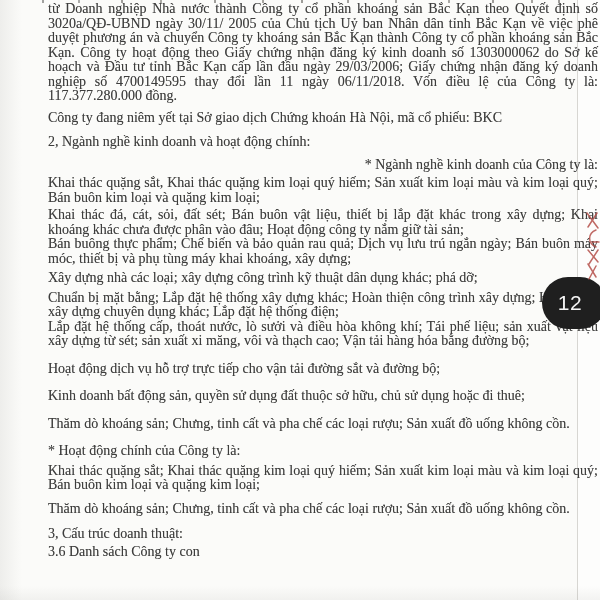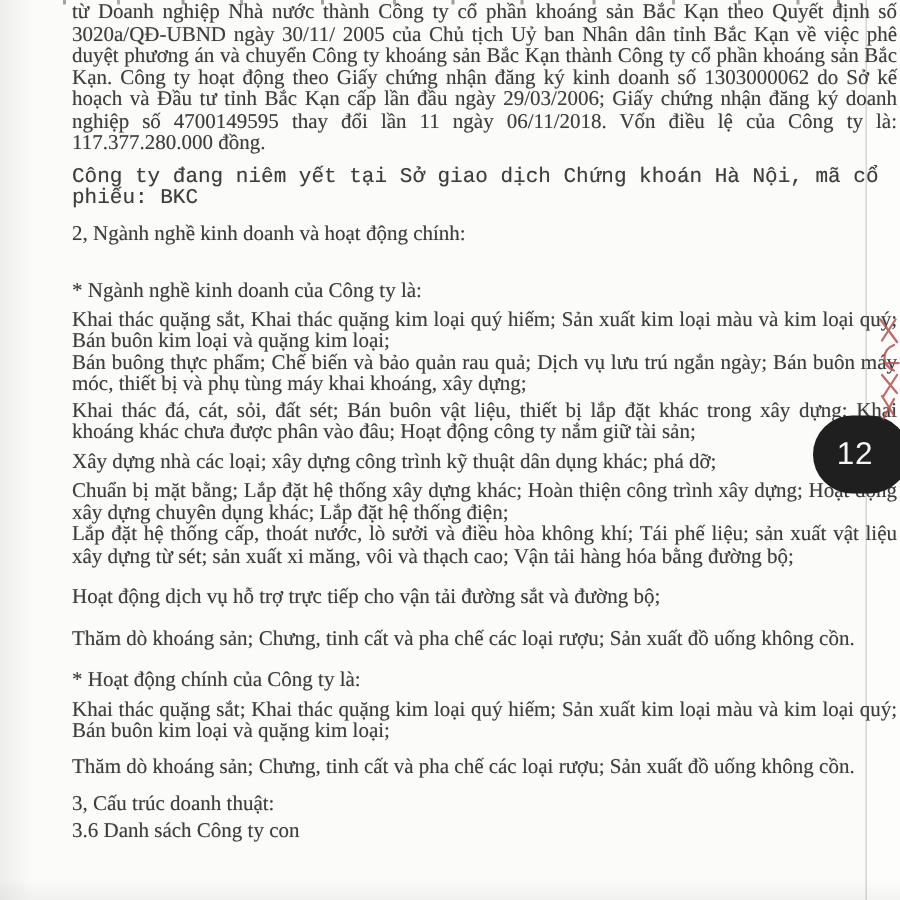--- a/index.html
+++ b/index.html
@@ -62,33 +62,34 @@
 </head>
 <body>
 
 <div class="right-margin-strip"></div>
 <div class="page-edge-line"></div>
 <div class="top-specks"></div>
 
 <div class="doc">
   <p class="para" style="margin-top:0;">từ Doanh nghiệp Nhà nước thành Công ty cổ phần khoáng sản Bắc Kạn theo Quyết định số 3020a/QĐ-UBND ngày 30/11/ 2005 của Chủ tịch Uỷ ban Nhân dân tỉnh Bắc Kạn về việc phê duyệt phương án và chuyển Công ty khoáng sản Bắc Kạn thành Công ty cổ phần khoáng sản Bắc Kạn. Công ty hoạt động theo Giấy chứng nhận đăng ký kinh doanh số 1303000062 do Sở kế hoạch và Đầu tư tỉnh Bắc Kạn cấp lần đầu ngày 29/03/2006; Giấy chứng nhận đăng ký doanh nghiệp số 4700149595  thay đổi lần 11 ngày 06/11/2018. Vốn điều lệ của Công ty là: 117.377.280.000 đồng.</p>
 
-  <p class="line" style="margin-top:7px;font-family:Liberation Mono, monospace;">Công ty đang niêm yết tại Sở giao dịch Chứng khoán Hà Nội, mã cổ phiếu: BKC</p>
+  <p class="line" style="margin-top:7px;">Công ty đang niêm yết tại Sở giao dịch Chứng khoán Hà Nội, mã cổ phiếu: BKC</p>
 
   <p class="line" style="margin-top:10px;">2, Ngành nghề kinh doanh và hoạt động chính:</p>
 
-  <p class="line" style="margin-top:24px;">* Ngành nghề kinh doanh của Công ty là:</p>
+  <p class="line" style="margin-top:8px;text-align:right;">* Ngành nghề kinh doanh của Công ty là:</p>
 
   <p class="para" style="margin-top:4px;">Khai thác quặng sắt, Khai thác quặng kim loại quý hiếm; Sản xuất kim loại màu và kim loại quý; Bán buôn kim loại và quặng kim loại;</p>
+  <p class="para" style="margin-top:3px;">Khai thác đá, cát, sỏi, đất sét; Bán buôn vật liệu, thiết bị lắp đặt khác trong xây dựng; Khai khoáng khác chưa được phân vào đâu; Hoạt động công ty nắm giữ tài sản;</p>
   <p class="para" style="margin-top:0;">Bán buông thực phẩm; Chế biến và bảo quản rau quả; Dịch vụ lưu trú ngắn ngày; Bán buôn máy móc, thiết bị và phụ tùng máy khai khoáng, xây dựng;</p>
-  <p class="para" style="margin-top:3px;">Khai thác đá, cát, sỏi, đất sét; Bán buôn vật liệu, thiết bị lắp đặt khác trong xây dựng; Khai khoáng khác chưa được phân vào đâu; Hoạt động công ty nắm giữ tài sản;</p>
   <p class="para" style="margin-top:5px;">Xây dựng nhà các loại; xây dựng công trình kỹ thuật dân dụng khác; phá dỡ;</p>
   <p class="para" style="margin-top:5px;">Chuẩn bị mặt bằng; Lắp đặt hệ thống xây dựng khác; Hoàn thiện công trình xây dựng; Hoạt động xây dựng chuyên dụng khác; Lắp đặt hệ thống điện;</p>
   <p class="para" style="margin-top:0;">Lắp đặt hệ thống cấp, thoát nước, lò sưởi và điều hòa không khí; Tái phế liệu; sản xuất vật liệu xây dựng từ sét; sản xuất xi măng, vôi và thạch cao; Vận tải hàng hóa bằng đường bộ;</p>
   <p class="para" style="margin-top:13px;">Hoạt động dịch vụ hỗ trợ trực tiếp cho vận tải đường sắt và đường bộ;</p>
+  <p class="para" style="margin-top:13px;">Kinh doanh bất động sản, quyền sử dụng đất thuộc sở hữu, chủ sử dụng hoặc đi thuê;</p>
   <p class="para" style="margin-top:13px;">Thăm dò khoáng sản; Chưng, tinh cất và pha chế các loại rượu; Sản xuất đồ uống không cồn.</p>
 
   <p class="line" style="margin-top:13px;">* Hoạt động chính của Công ty là:</p>
 
   <p class="para" style="margin-top:5px;">Khai thác quặng sắt; Khai thác quặng kim loại quý hiếm; Sản xuất kim loại màu và kim loại quý; Bán buôn kim loại và quặng kim loại;</p>
   <p class="para" style="margin-top:9px;">Thăm dò khoáng sản; Chưng, tinh cất và pha chế các loại rượu; Sản xuất đồ uống không cồn.</p>
 
   <p class="line" style="margin-top:11px;">3, Cấu trúc doanh thuật:</p>
   <p class="line" style="margin-top:3px;">3.6 Danh sách Công ty con</p>
 </div>

